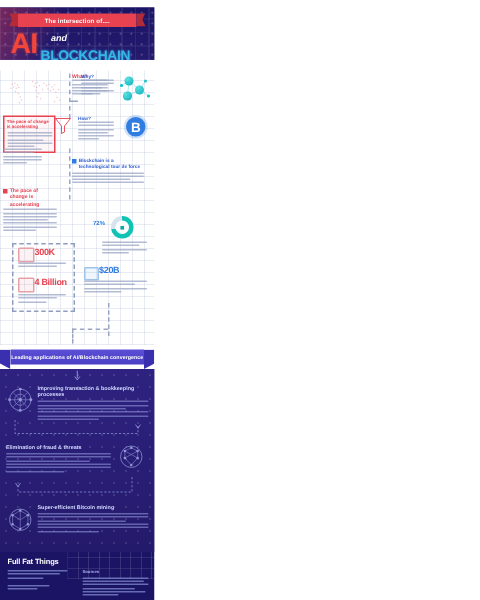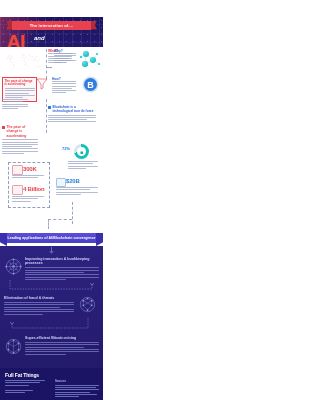--- a/index.html
+++ b/index.html
@@ -5,21 +5,21 @@
   html,body{margin:0;padding:0;}
   body{
     width:103px;height:400px;overflow:hidden;
     font-family:"Liberation Sans",sans-serif;
     background:#ffffff;
   }
   .page{position:relative;width:103px;height:400px;overflow:hidden;}
 
   
   .header{
-    position:absolute;left:0;top:17px;width:103px;height:35px;
+    position:absolute;left:0;top:5px;width:103px;height:35px;
     background:#1b1464;
     background-image:
       linear-gradient(115deg, rgba(233,64,87,.45) 0%, rgba(233,64,87,0) 38%),
       linear-gradient(#1b1464,#241a6e);
     overflow:hidden;
     text-align:right;
   }
   .hdr-grid{position:absolute;inset:0;opacity:.22;
     background-image:
       repeating-linear-gradient(90deg,rgba(255,255,255,.35) 0 1px,transparent 1px 9px),
@@ -181,20 +181,21 @@
   <div class="header">
     <div class="hdr-grid"></div>
     <div class="hdr-dots"></div>
 
     <div class="ribbon">
       <span>The intersection of....</span>
     </div>
 
     <div class="ai">AI</div>
     <div class="and">and</div>
+    <div class="blockchain">BLOCKCHAIN</div>
     <div class="hdr-rule"></div>
   </div>
 
   <div class="light">
 
     <svg class="worldmap" viewBox="0 0 100 50">
       <g fill="#e8414f">
         <circle cx="14" cy="14" r="1.1"></circle>
           <circle cx="18" cy="12" r="1.1"></circle>
           <circle cx="22" cy="15" r="1.1"></circle>

